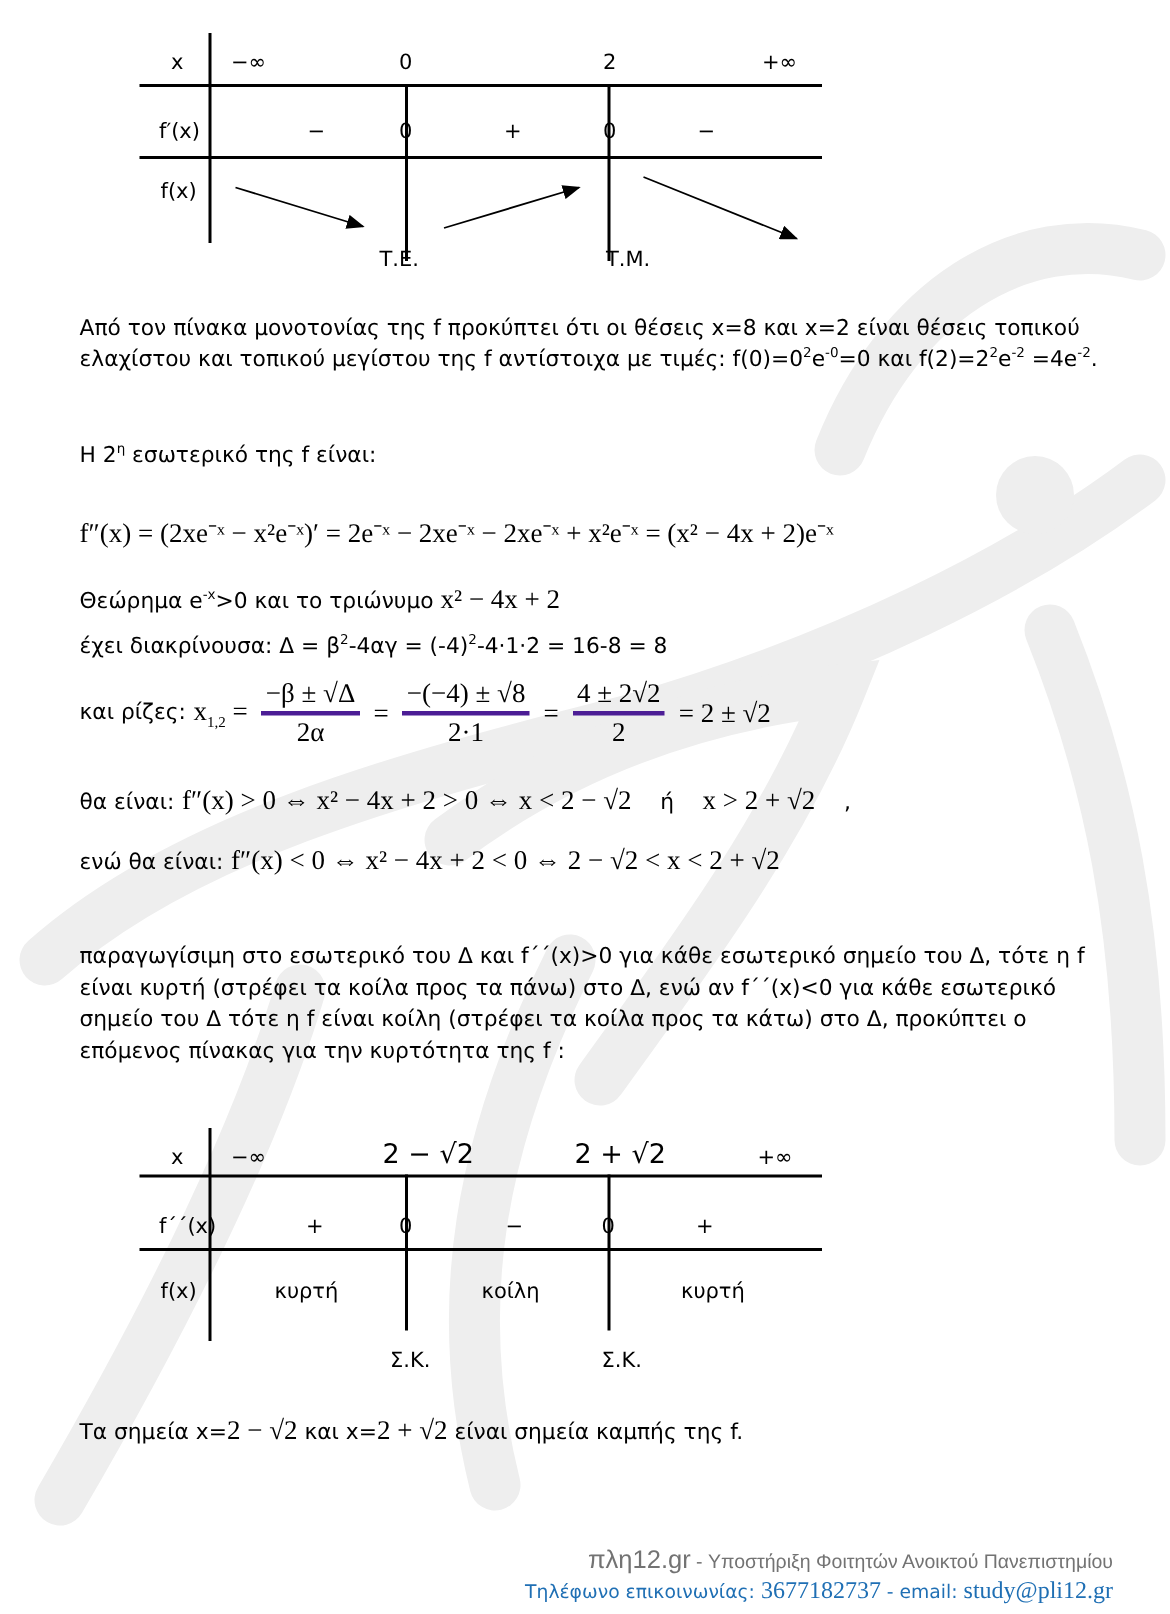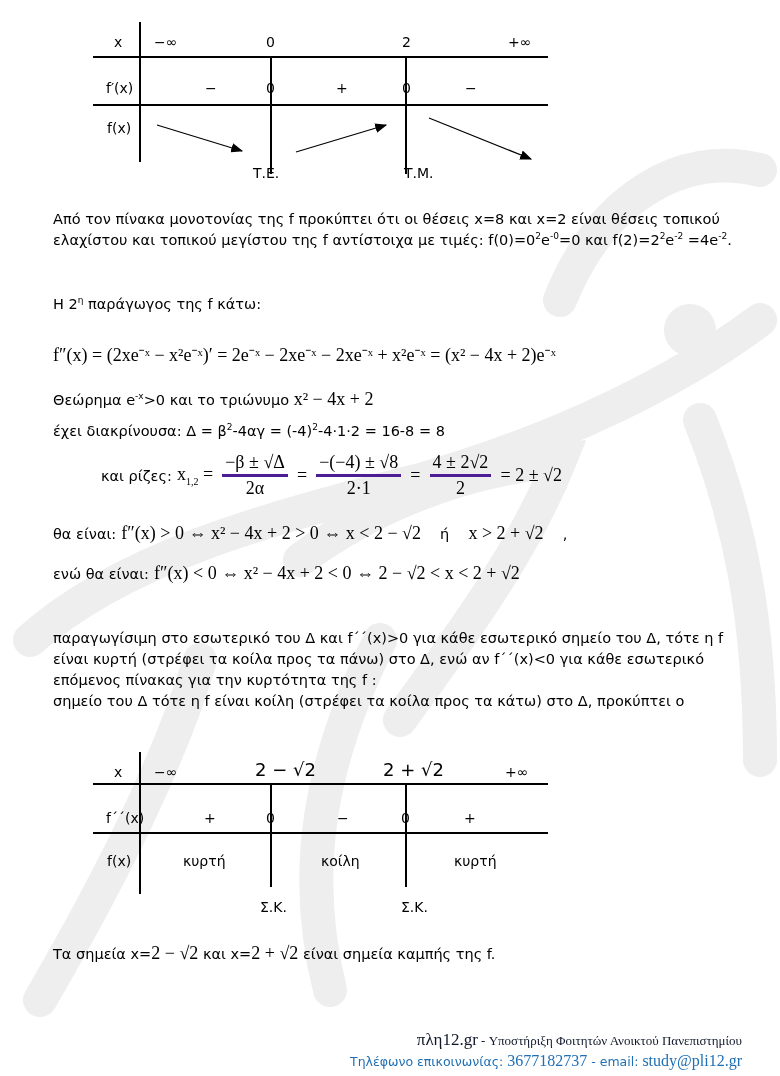--- a/index.html
+++ b/index.html
@@ -11,21 +11,21 @@
   .serif { font-family: "Liberation Serif", serif; font-size: 18px; }
   .tbl-line-h { position: absolute; height: 1.5px; background: #000; z-index: 1; }
   .tbl-line-v { position: absolute; width: 1.5px; background: #000; z-index: 1; }
   .tbl-line-vb { position: absolute; width: 2px; background: #000; z-index: 1; }
   .cell { position: absolute; z-index: 1; font-family: "DejaVu Sans", sans-serif; font-size: 14px; white-space: nowrap; }
   .para { position: absolute; z-index: 1; left: 53px; width: 710px; font-family: "DejaVu Sans", sans-serif; font-size: 14.5px; line-height: 21px; }
   sup { font-size: 9px; vertical-align: 6px; line-height: 0; }
   .frac { display: inline-block; vertical-align: middle; text-align: center; margin: 0 4px; }
   .frac .num { display: block; border-bottom: 3px solid #4c1d95; padding: 0 3px 1px 3px; }
   .frac .den { display: block; padding-top: 1px; }
-  .footer1 { position: absolute; right: 38px; top: 1030px; z-index: 1; color: #0f172a; font-family: Liberation Serif, serif; font-size: 13px; white-space: nowrap; }
+  .footer1 { position: absolute; right: 38px; top: 1030px; z-index: 1; color: #737373; font-family: Liberation Sans, sans-serif; font-size: 13px; white-space: nowrap; }
   .footer1 .brand { font-size: 17px; }
   .footer2 { position: absolute; right: 38px; top: 1052px; z-index: 1; color: #1f6fb4; font-family: "DejaVu Sans", sans-serif; font-size: 12.5px; white-space: nowrap; }
   .footer2 .serif-part { font-family: "Liberation Serif", serif; font-size: 16px; }
   .arrow-svg { position: absolute; left: 0; top: 0; z-index: 1; }
 </style>
 </head>
 <body>
 
 <svg class="wm" viewBox="0 0 780 1076">
   <g fill="none" stroke="#eeeeee" stroke-width="34" stroke-linecap="round">
@@ -74,28 +74,28 @@
 
   <div class="cell" style="left:253px; top:165px;">Τ.Ε.</div>
   <div class="cell" style="left:404px; top:165px;">Τ.Μ.</div>
 </div>
 
 <div class="para" style="top:209px;">
   <div>Από τον πίνακα μονοτονίας της f προκύπτει ότι οι θέσεις x=8 και x=2 είναι θέσεις τοπικού</div>
   <div><span>ελαχίστου και τοπικού μεγίστου της f αντίστοιχα με τιμές: f(0)=0</span><sup>2</sup><span>e</span><sup>-0</sup><span>=0 και f(2)=2</span><sup>2</sup><span>e</span><sup>-2</sup><span> =4e</span><sup>-2</sup><span>.</span></div>
 </div>
 
-<div class="abs sans" style="left:53px; top:296px;"><span>Η 2</span><sup>η</sup><span> παράγωγος της f κάτω:</span></div>
+<div class="abs sans" style="left:53px; top:296px;"><span>Η 2</span><sup>η</sup><span> εσωτερικό της f είναι:</span></div>
 <div class="abs serif" style="left:53px; top:342px;">f″(x) = (2xe⁻ˣ − x²e⁻ˣ)′ =  2e⁻ˣ − 2xe⁻ˣ − 2xe⁻ˣ + x²e⁻ˣ  =  (x² − 4x + 2)e⁻ˣ</div>
 
 <div class="abs sans" style="left:53px; top:389px;"><span>Θεώρημα  e</span><sup>-x</sup><span>&gt;0 και το τριώνυμο</span> <span class="serif" style="font-size:18px;">x² − 4x + 2</span></div>
 
 <div class="abs sans" style="left:53px; top:423px;"><span>έχει διακρίνουσα: Δ = β</span><sup>2</sup><span>-4αγ = (-4)</span><sup>2</sup><span>-4·1·2 = 16-8 = 8</span></div>
 
-<div class="abs" style="left:53px; top:452px;margin-left:48px;">
+<div class="abs" style="left:53px; top:452px;">
   <span class="sans" style="vertical-align:middle;">και ρίζες:</span>
   <span class="serif" style="vertical-align:middle;"><span>x</span><sub style="font-size:10px;">1,2</sub> =</span>
   <span class="frac serif"><span class="num">−β ± √Δ</span><span class="den">2α</span></span>
   <span class="serif" style="vertical-align:middle;">=</span>
   <span class="frac serif"><span class="num">−(−4) ± √8</span><span class="den">2·1</span></span>
   <span class="serif" style="vertical-align:middle;">=</span>
   <span class="frac serif"><span class="num">4 ± 2√2</span><span class="den">2</span></span>
   <span class="serif" style="vertical-align:middle;">=&nbsp;</span><span class="serif" style="vertical-align:middle;">2 ± √2</span>
 </div>
 
@@ -108,22 +108,22 @@
 </div>
 
 <div class="abs" style="left:53px; top:563px;">
   <span class="sans">ενώ θα είναι:</span>
   <span class="serif">f″(x) &lt; 0  ⇔  x² − 4x + 2 &lt; 0  ⇔  2 − √2 &lt; x &lt; 2 + √2</span>
 </div>
 
 <div class="para" style="top:628px;">
   <div>παραγωγίσιμη στο εσωτερικό του Δ και f΄΄(x)&gt;0 για κάθε εσωτερικό σημείο του Δ, τότε η f</div>
   <div>είναι κυρτή (στρέφει τα κοίλα προς τα πάνω) στο Δ, ενώ αν f΄΄(x)&lt;0 για κάθε εσωτερικό</div>
+  <div>σημείο του Δ τότε η f είναι κοίλη (στρέφει τα κοίλα προς τα κάτω) στο Δ, προκύπτει ο</div>
   <div>επόμενος πίνακας για την κυρτότητα της f :</div>
-  <div>σημείο του Δ τότε η f είναι κοίλη (στρέφει τα κοίλα προς τα κάτω) στο Δ, προκύπτει ο</div>
 </div>
 
 <div>
   <div class="tbl-line-h" style="left:93px; top:783px; width:455px;"></div>
   <div class="tbl-line-h" style="left:93px; top:832px; width:455px;"></div>
   <div class="tbl-line-v" style="left:139px; top:752px; height:142px;"></div>
   <div class="tbl-line-vb" style="left:270px; top:783px; height:104px;"></div>
   <div class="tbl-line-vb" style="left:405px; top:783px; height:104px;"></div>
 
   <div class="cell" style="left:114px; top:764px;">x</div>

